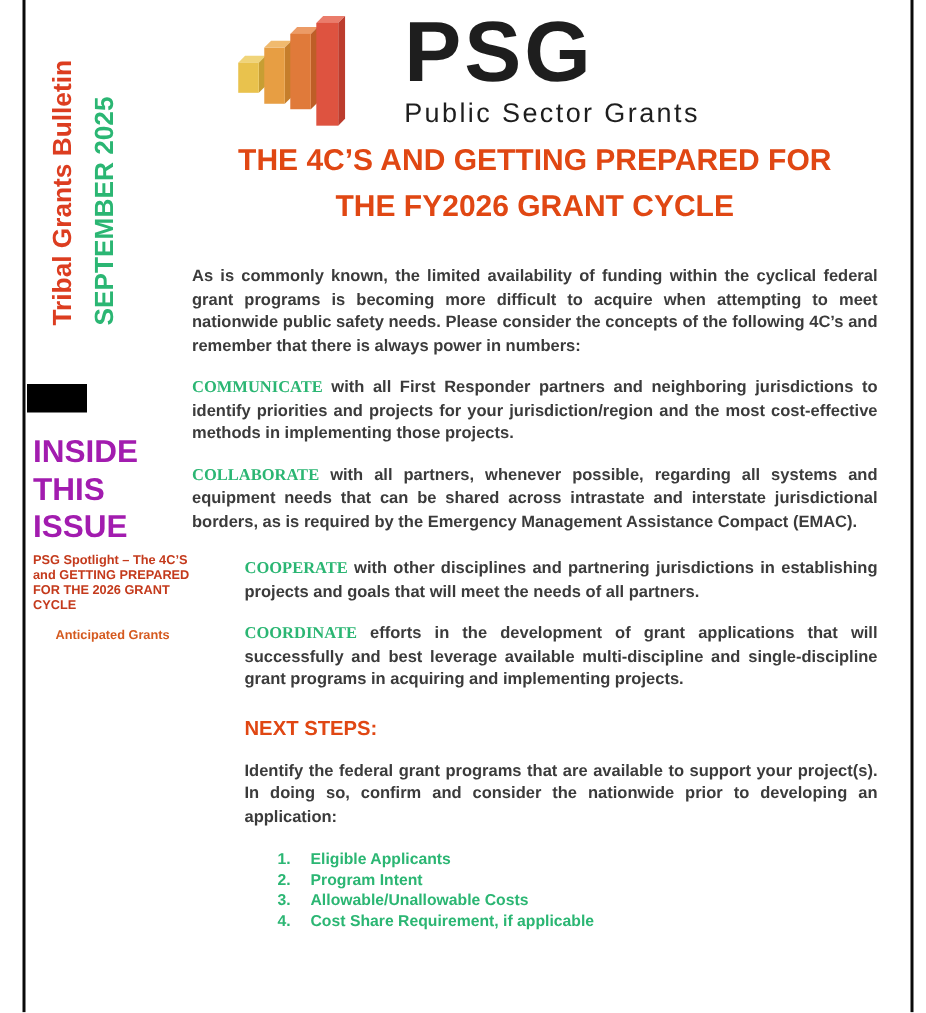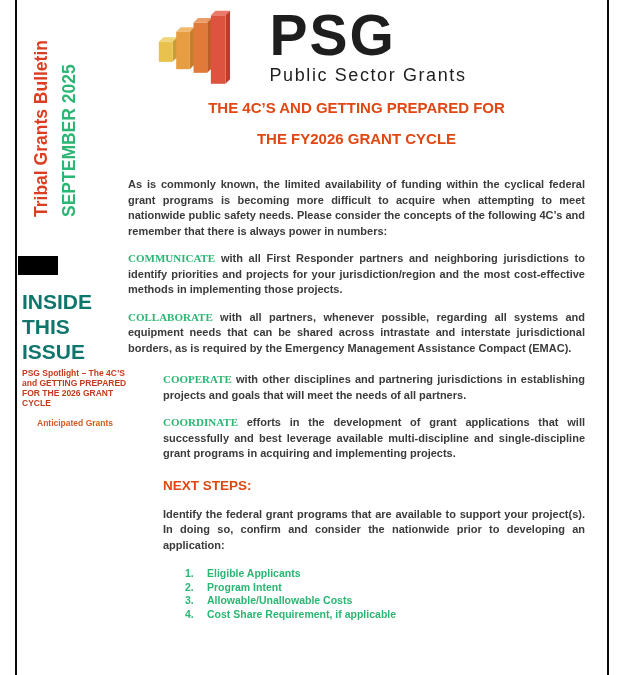--- a/index.html
+++ b/index.html
@@ -41,37 +41,37 @@
   }
   .masthead .bulletin-title { color: #DC3D20; }
   .masthead .issue-date { color: #2BB673; }
 
   .redaction { position: absolute; left: 18px; top: 256px; width: 40px; height: 19px; background: #000; }
 
   
   .inside-heading {
     position: absolute; left: 22px; top: 289px;
     font-size: 21px; font-weight: bold; line-height: 25px;
-    color: #0f766e;
+    color: #a21caf;
   }
   .toc {
     position: absolute; left: 22px; top: 368px; width: 118px;
   }
   .toc-item-spotlight {
     color: #C43A1C; font-size: 8.5px; font-weight: bold; line-height: 10px;
   }
   .toc-item-anticipated {
     color: #D55A1F; font-size: 8.5px; font-weight: bold; line-height: 10px; margin-top: 10px; margin-left: 15px;
   }
 
   
   .main { position: absolute; left: 128px; top: 92px; width: 457px; }
   .article-title {
     text-align: center; color: #E04713;
-    font-size: 15px; font-weight: bold; line-height: 31px;
+    font-size: 20px; font-weight: bold; line-height: 31px;
     margin-bottom: 23px;
   }
   .para {
     color: #3B3B3B; font-size: 11px; font-weight: bold;
     line-height: 15.5px; text-align: justify; margin-bottom: 12px;
   }
   .lead-green { color: #2BB673; font-family: Liberation Serif, serif; }
   .indent-block { margin-left: 35px; margin-top: 16px; }
   .next-steps-heading {
     color: #E04713; font-size: 13.5px; font-weight: bold;

